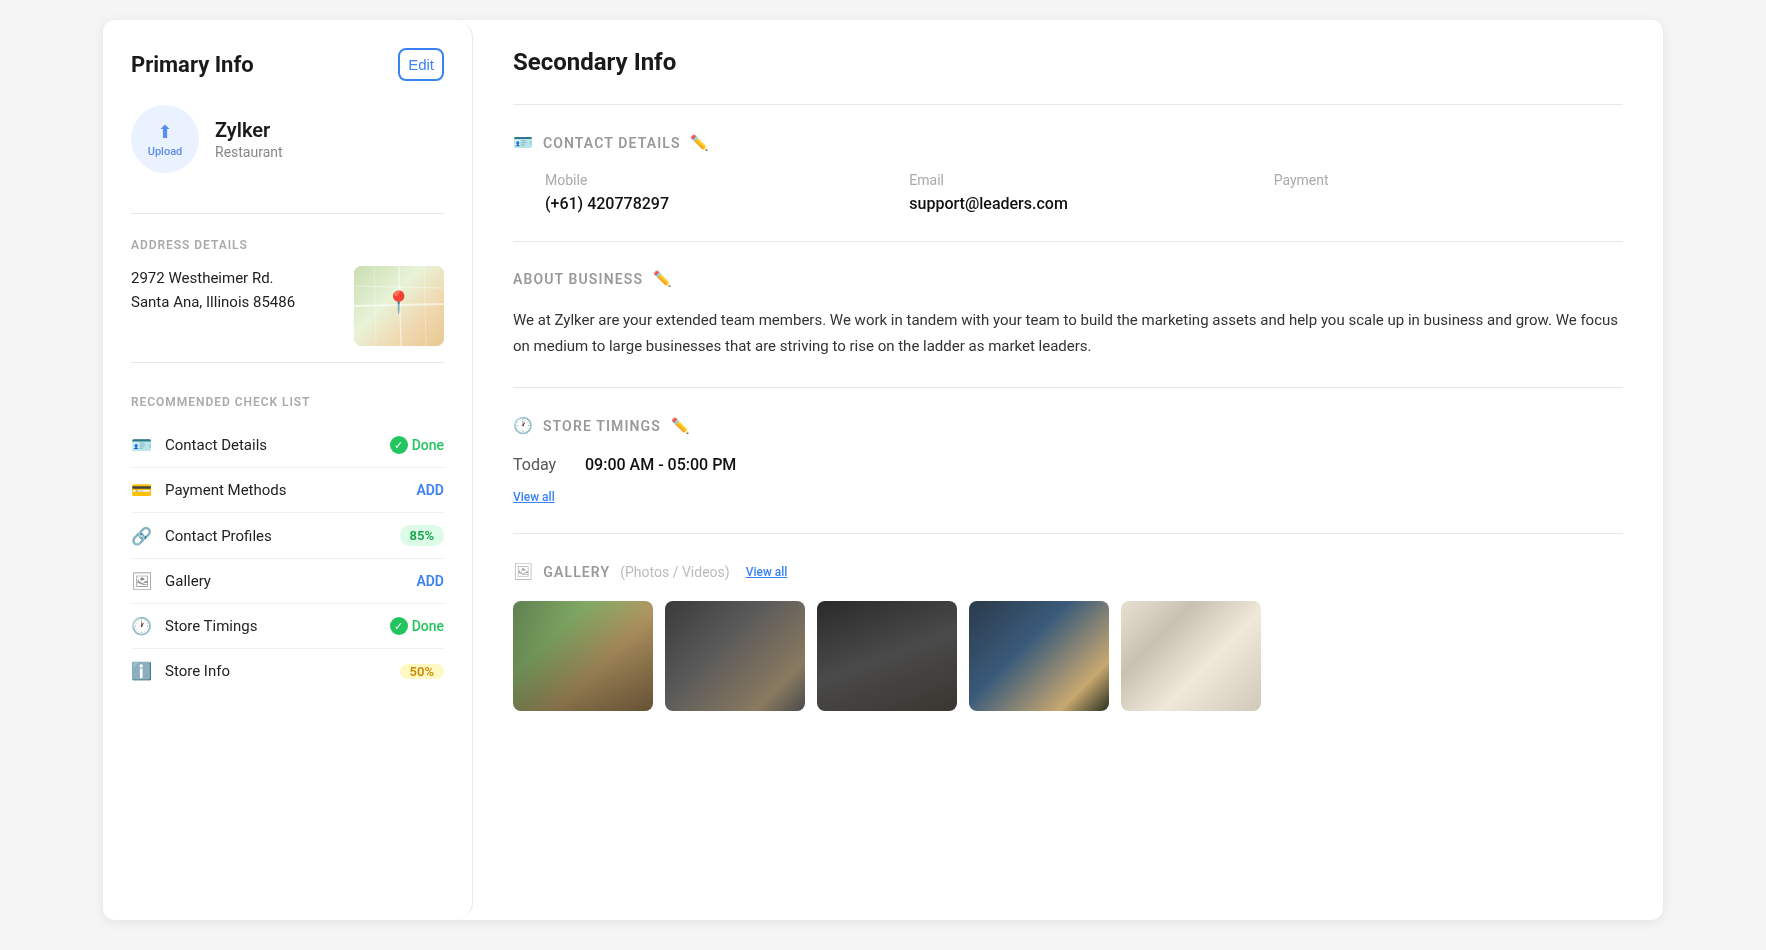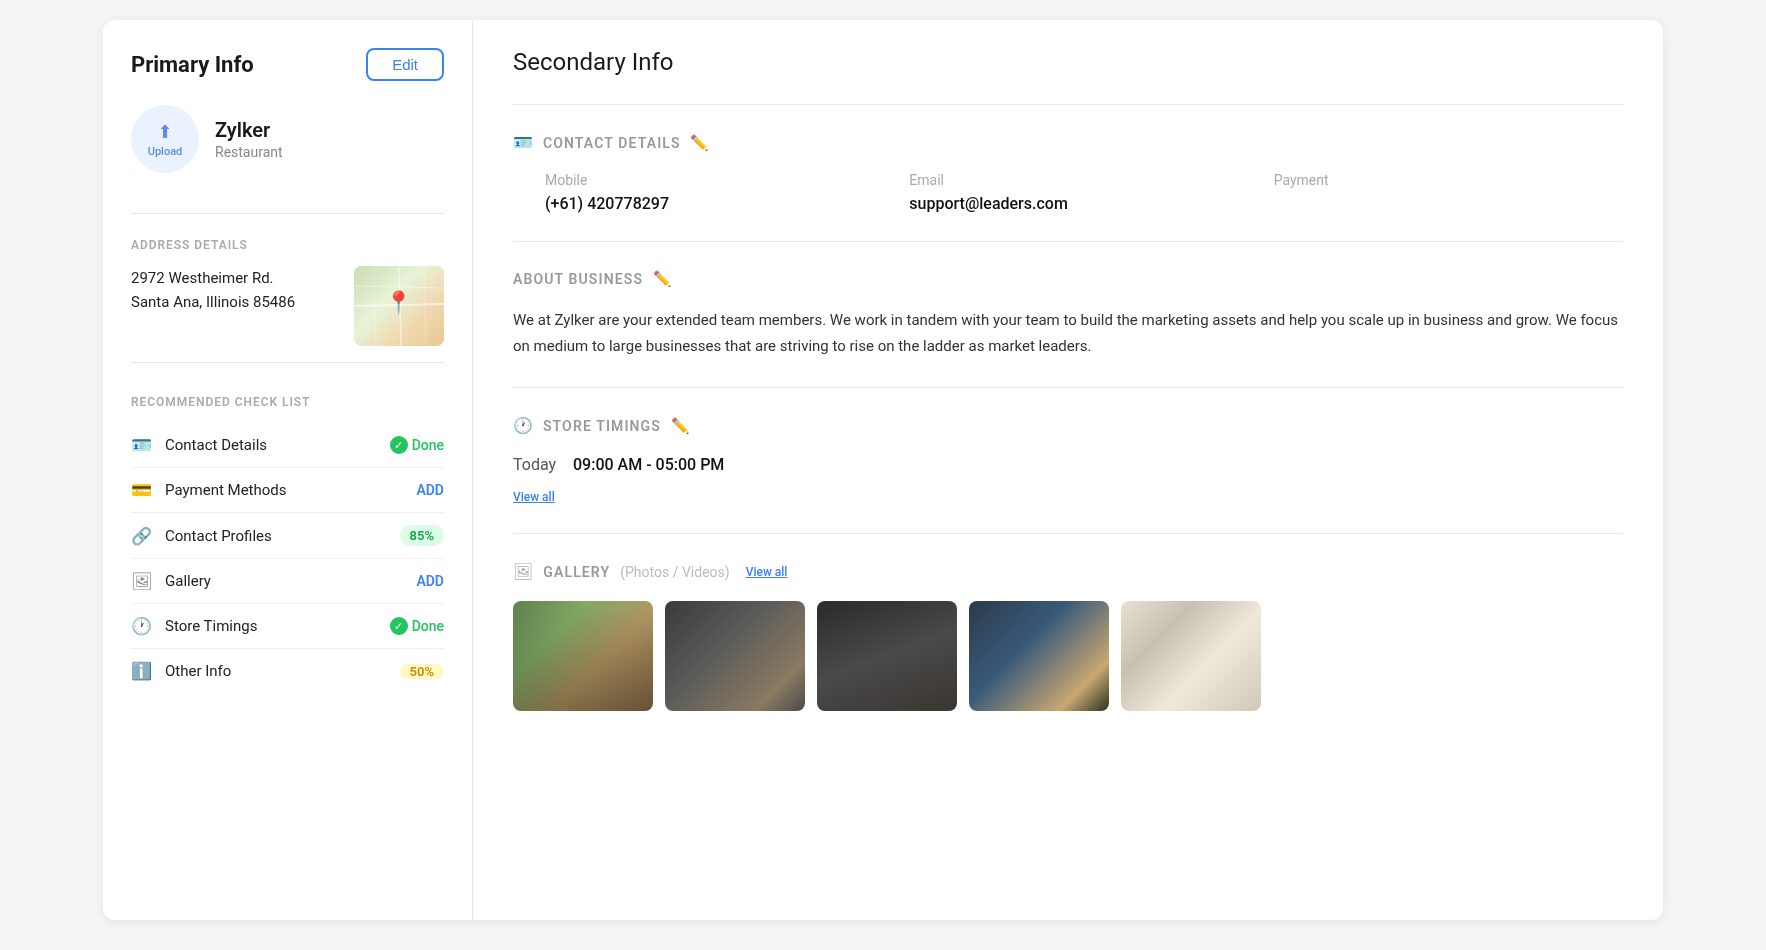--- a/index.html
+++ b/index.html
@@ -22,37 +22,38 @@
       min-height: 900px;
     }
     
     .left-panel {
       width: 370px;
       min-width: 370px;
       border-right: 1px solid #e8e8e8;
       padding: 28px 28px 28px 28px;
       display: flex;
       flex-direction: column;
+      border-radius: 18px;
     }
     .left-header {
       display: flex;
       align-items: center;
       justify-content: space-between;
       margin-bottom: 24px;
     }
     .left-title {
       font-size: 22px;
       font-weight: 700;
       color: #1a1a1a;
     }
     .edit-btn {
       border: 2px solid #3b82f6;
       background: white;
       color: #3b82f6;
-      padding: 6px 24px;
+      padding: 6px 8px;
       border-radius: 8px;
       font-size: 15px;
       font-weight: 500;
       cursor: pointer;
     }
     .profile-row {
       display: flex;
       align-items: center;
       gap: 16px;
       margin-bottom: 24px;
@@ -203,21 +204,21 @@
       font-weight: 600;
     }
     
     .right-panel {
       flex: 1;
       padding: 28px 40px;
       overflow-y: auto;
     }
     .right-title {
       font-size: 24px;
-      font-weight: 400;
+      font-weight: 700;
       color: #1a1a1a;
       margin-bottom: 28px;
     }
     .section-card {
       border-top: 1px solid #e8e8e8;
       padding: 28px 0;
     }
     .section-header {
       display: flex;
       align-items: center;
@@ -253,20 +254,21 @@
       font-weight: 500;
     }
     .about-text {
       font-size: 15px;
       color: #333;
       line-height: 1.7;
     }
     .store-row {
       display: flex;
       align-items: center;
+      gap: 12px;
       margin-bottom: 12px;
     }
     .store-day {
       font-size: 16px;
       color: #555;
       min-width: 60px;
     }
     .store-hours {
       font-size: 16px;
       color: #111;
@@ -410,21 +412,21 @@
         <span class="item-icon">🕐</span>
         <span class="item-label">Store Timings</span>
         <div class="badge-done">
           <div class="check-icon">✓</div>
           <span>Done</span>
         </div>
       </div>
 
       <div class="checklist-item">
         <span class="item-icon">ℹ️</span>
-        <span class="item-label">Other Info</span>
+        <span class="item-label">Store Info</span>
         <span class="badge-percent">50%</span>
       </div>
     </div>
   </div>
 
   <div class="right-panel">
     <div class="right-title">Secondary Info</div>
 
     <div class="section-card">
       <div class="section-header">

